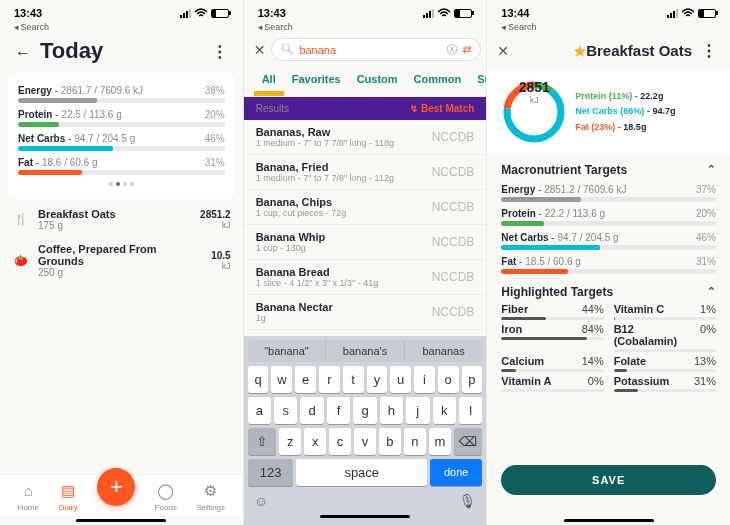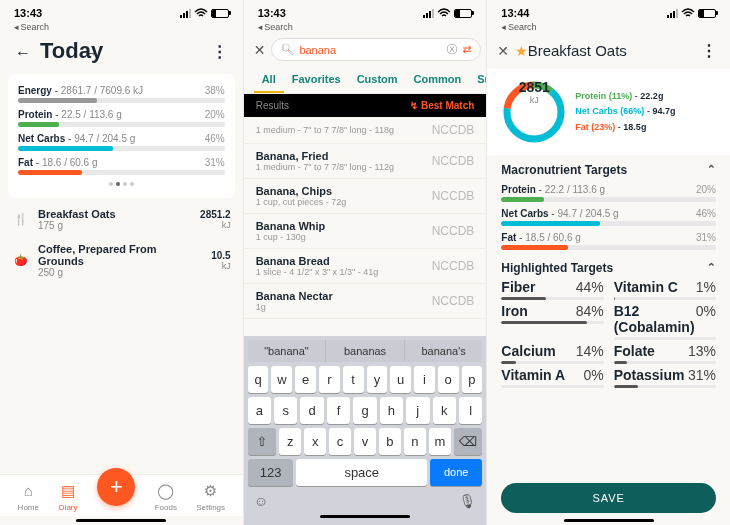--- a/index.html
+++ b/index.html
@@ -45,60 +45,60 @@
 .tab.active{color:#ff5722}
 .tab-icon{width:20px;height:20px;display:flex;align-items:center;justify-content:center;font-size:15px}
 .fab{width:38px;height:38px;border-radius:50%;background:#ff5722;color:#fff;display:flex;align-items:center;justify-content:center;font-size:22px;box-shadow:0 2px 6px rgba(255,87,34,.4);margin-top:-18px}
 .homebar{width:90px;height:3.5px;background:#000;border-radius:3px;margin:3px auto}
 
 .hdr2{display:flex;align-items:center;gap:6px;padding:6px 10px}
 .searchbox{flex:1;display:flex;align-items:center;background:#fff;border:1px solid #ddd;border-radius:14px;padding:3px 8px;gap:5px}
 .searchbox input{border:none;outline:none;flex:1;font-size:11px;color:#ff5722;background:transparent}
 .tabs2{display:flex;gap:0;padding:0 10px;font-size:11px;color:#13877b;font-weight:600;border-bottom:1px solid #eee}
 .tabs2 span{padding:6px 8px}
-.tabs2 span.active{border-bottom:2px solid #eab308}
-.results-bar{display:flex;justify-content:space-between;padding:6px 12px;font-size:10px;color:#888;background:#000000}
+.tabs2 span.active{border-bottom:5px solid #eab308}
+.results-bar{display:flex;justify-content:space-between;padding:6px 12px;font-size:10px;color:#888;background:#4c1d95}
 .results-bar .best{color:#ff5722;font-weight:600}
 .result{padding:6px 12px;border-bottom:1px solid #f0ede6;display:flex;justify-content:space-between;align-items:center}
 .result .nm{font-size:11px;font-weight:700;color:#1a2733}
 .result .dt{font-size:9px;color:#999}
 .result .db{font-size:12px;color:#bbb}
 .kbd{background:#d0d3d9;padding:4px;margin-top:auto}
 .suggest{display:flex;background:#c9ccd3;border-radius:3px;margin-bottom:4px}
 .suggest span{flex:1;text-align:center;padding:5px;font-size:11px;color:#333;border-right:1px solid #b8bbc2}
 .suggest span:last-child{border:none}
 .krow{display:flex;gap:3px;margin-bottom:4px;justify-content:center}
 .key{background:#fff;border-radius:3px;flex:1;text-align:center;padding:6px 0;font-size:13px;color:#333;box-shadow:0 1px 0 #999;min-width:0}
 .key.dark{background:#b0b4bc}
 .key.wide{flex:4}
 .key.done{background:#0a7aff;color:#fff;font-size:11px;padding:7px 0}
 .kbd-bot{display:flex;justify-content:space-between;padding:3px 6px;font-size:14px;color:#555}
 
 .hdr3{display:flex;align-items:center;padding:6px 10px;gap:6px}
-.hdr3 h2{font-size:15px;font-weight:400;color:#1a2733;flex:1;text-align:left}
+.hdr3 h2{font-size:15px;font-weight:700;color:#1a2733;flex:1;text-align:right}
 .star{color:#ffa726;font-size:14px}
 .donut-row{display:flex;align-items:center;gap:8px;padding:10px 14px;background:#fff}
 .donut{width:66px;height:66px;position:relative}
 .donut svg{transform:rotate(-90deg)}
 .donut-ctr{position:absolute;top:0;left:0;right:0;bottom:0;display:flex;flex-direction:column;align-items:center;justify-content:flex-start}
 .donut-ctr .n{font-size:14px;font-weight:800;color:#1a2733}
 .donut-ctr .u{font-size:9px;color:#888}
 .legend{font-size:9px;line-height:1.7}
 .legend .p{color:#4caf50;font-weight:700}
 .legend .c{color:#00bcd4;font-weight:700}
 .legend .f{color:#ff5722;font-weight:700}
 .legend .v{color:#1a2733;font-weight:700}
 .sect{display:flex;justify-content:space-between;padding:8px 14px 4px;font-size:12px;font-weight:700;color:#1a2733}
 .chev{font-size:11px;color:#555}
 .hl-grid{display:grid;grid-template-columns:1fr 1fr;gap:3px 10px;padding:0 14px}
-.hl{font-size:14px}
+.hl{font-size:11px}
 .hl-head{display:flex;justify-content:space-between;color:#444}
 .hl-head .nm{font-weight:700;color:#1a2733}
 .hl .bar{height:3px;margin-top:2px}
-.save-btn{background:#0e5e5c;color:#fff;text-align:center;padding:9px;border-radius:18px;margin:3px 14px;font-size:11px;font-weight:400;letter-spacing:1px}
+.save-btn{background:#0e5e5c;color:#fff;text-align:center;padding:9px;border-radius:18px;margin:21px 14px;font-size:11px;font-weight:700;letter-spacing:1px}
 .pane3-scroll{flex:1;overflow:hidden}
 </style>
 </head>
 <body>
 
 <div class="pane">
   <div class="status">
     <span>13:43</span>
     <div class="right">
       <div class="sig">
@@ -243,20 +243,21 @@
       <span class="">Common</span>
       <span class="">Su</span>
     </div>
   <div class="results-bar">
     <span>Results</span>
     <span class="best">↯ <span>Best Match</span></span>
   </div>
   <div id="results2">
       <div class="result">
         <div>
+          <div class="nm">Bananas, Raw</div>
           <div class="dt">1 medium - 7" to 7 7/8" long - 118g</div>
         </div>
         <div class="db">NCCDB</div>
       </div>
       <div class="result">
         <div>
           <div class="nm">Banana, Fried</div>
           <div class="dt">1 medium - 7" to 7 7/8" long - 112g</div>
         </div>
         <div class="db">NCCDB</div>
@@ -286,22 +287,22 @@
         <div>
           <div class="nm">Banana Nectar</div>
           <div class="dt">1g</div>
         </div>
         <div class="db">NCCDB</div>
       </div>
     </div>
   <div class="kbd">
     <div class="suggest" id="suggest">
         <span>"banana"</span>
+        <span>banana's</span>
         <span>bananas</span>
-        <span>banana's</span>
       </div>
     <div id="krows">
         <div class="krow">
           <div class="key">q</div>
           <div class="key">w</div>
           <div class="key">e</div>
           <div class="key">r</div>
           <div class="key">t</div>
           <div class="key">y</div>
           <div class="key">u</div>
@@ -389,20 +390,29 @@
           <div><span class="f">Fat (23%)</span> - <span class="v">18.5g</span></div>
         </div>
     </div>
     <div class="sect">
         <span>Macronutrient Targets</span>
         <span class="chev">⌃</span>
       </div>
     <div style="padding:0 14px" id="macros3">
         <div class="macro-row">
           <div class="macro-head">
+            <span><span class="label">Energy</span> - <span class="val">2851.2 / 7609.6 kJ</span></span>
+            <span class="pct">37%</span>
+          </div>
+          <div class="bar">
+            <div class="fill" style="width:37%;background:#999"></div>
+          </div>
+        </div>
+        <div class="macro-row">
+          <div class="macro-head">
             <span><span class="label">Protein</span> - <span class="val">22.2 / 113.6 g</span></span>
             <span class="pct">20%</span>
           </div>
           <div class="bar">
             <div class="fill" style="width:20%;background:#4caf50"></div>
           </div>
         </div>
         <div class="macro-row">
           <div class="macro-head">
             <span><span class="label">Net Carbs</span> - <span class="val">94.7 / 204.5 g</span></span>

